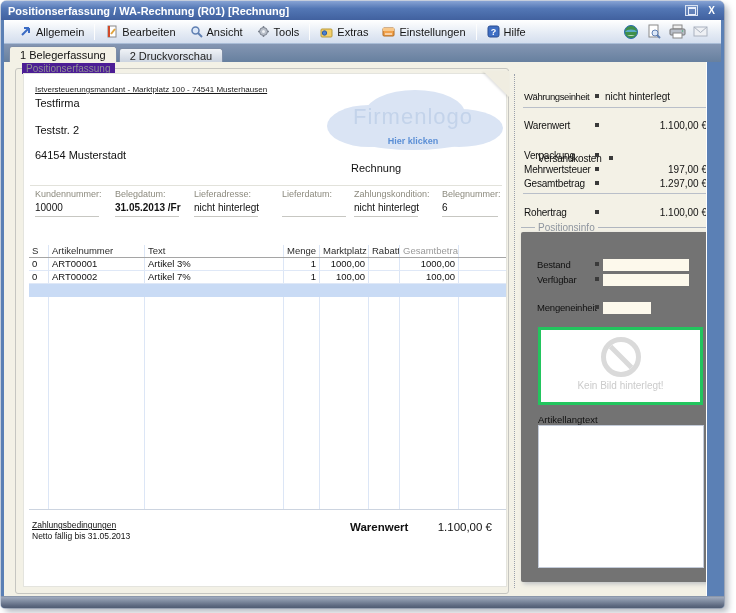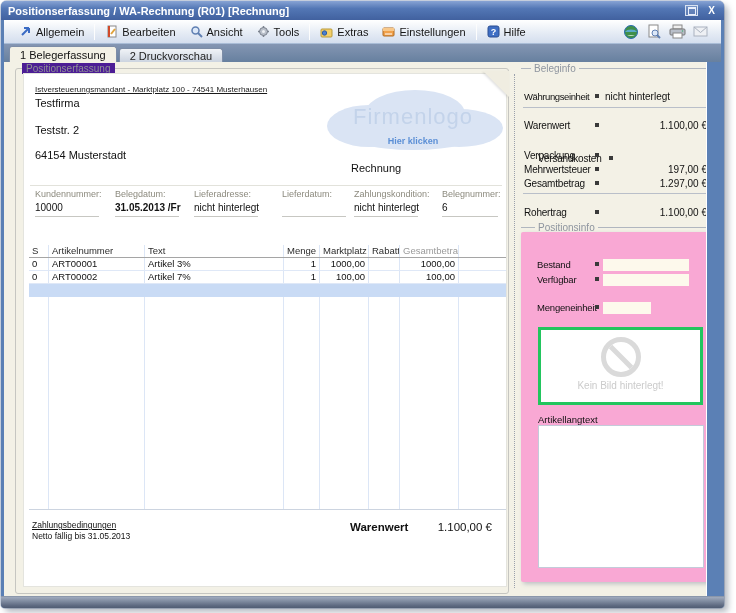--- a/index.html
+++ b/index.html
@@ -102,21 +102,21 @@
   .rlabel-row .line { flex:1; height:1px; background:#b0b6bf; }
 
   .brow { position:absolute; left:519px; width:184px; height:12px; font-size:10px; color:#111; }
   .brow .bl { position:absolute; left:1px; top:0; white-space:nowrap; letter-spacing:-0.2px; }
   .brow .bb { position:absolute; left:72px; top:3px; width:4px; height:4px; background:#3a3a3a; }
   .brow .bv { position:absolute; left:82px; right:0; top:0; text-align:right; white-space:nowrap; }
   .brow .bv.left { text-align:left; }
   .hrule { position:absolute; left:519px; width:184px; height:1px; background:#b9bfc9; }
 
   .pi-panel { position:absolute; left:517px; top:170px; width:188px; height:350px;
-              background:#f9a8d4; border-radius:2px; box-shadow:2px 2px 4px rgba(125,135,155,.45); }
+              background:#737373; border-radius:2px; box-shadow:2px 2px 4px rgba(125,135,155,.45); }
   .pi-row { position:absolute; left:0; width:188px; height:12px; font-size:9.5px; color:#111; }
   .pi-row .bl { position:absolute; left:16px; top:0; white-space:nowrap; letter-spacing:-0.2px; }
   .pi-row .bb { position:absolute; left:74px; top:3px; width:4px; height:4px; background:#3a3a3a; }
   .pi-row .fld { position:absolute; left:82px; top:0; height:12px; background:#fdf9ec; }
   .pi-row .fld.w86 { width:86px; } .pi-row .fld.w48 { width:48px; }
 
   .pi-img { position:absolute; left:17px; top:95px; width:165px; height:78px;
             background:#fff; border:3px solid #22c55e; }
   .noimg-circle { width:40px; height:40px; border:5px solid #dadada; border-radius:50%;
                   margin:7px auto 0; position:relative; overflow:hidden; }
@@ -352,25 +352,20 @@
       </div>
 
       <div class="zb-label">Zahlungsbedingungen</div>
       <div class="zb-text">Netto fällig bis 31.05.2013</div>
       <div class="ww-label">Warenwert</div>
       <div class="ww-value">1.100,00 €</div>
     </div>
 
     <div class="vsep"></div>
 
-    <div class="rlabel-row" style="left:517px; top:1px; width:190px;">
-      <span class="dash"></span>
-      <span class="txt">Beleginfo</span>
-      <span class="line"></span>
-    </div>
 
     <div class="brow" style="top:29px;">
       <span class="bl" style="letter-spacing:-0.4px; font-size:9.5px;">Währungseinheit</span>
       <span class="bb"></span>
       <span class="bv left">nicht hinterlegt</span>
     </div>
     <div class="hrule" style="top:45px;"></div>
     <div class="brow" style="top:58px;">
       <span class="bl">Warenwert</span>
       <span class="bb"></span>

